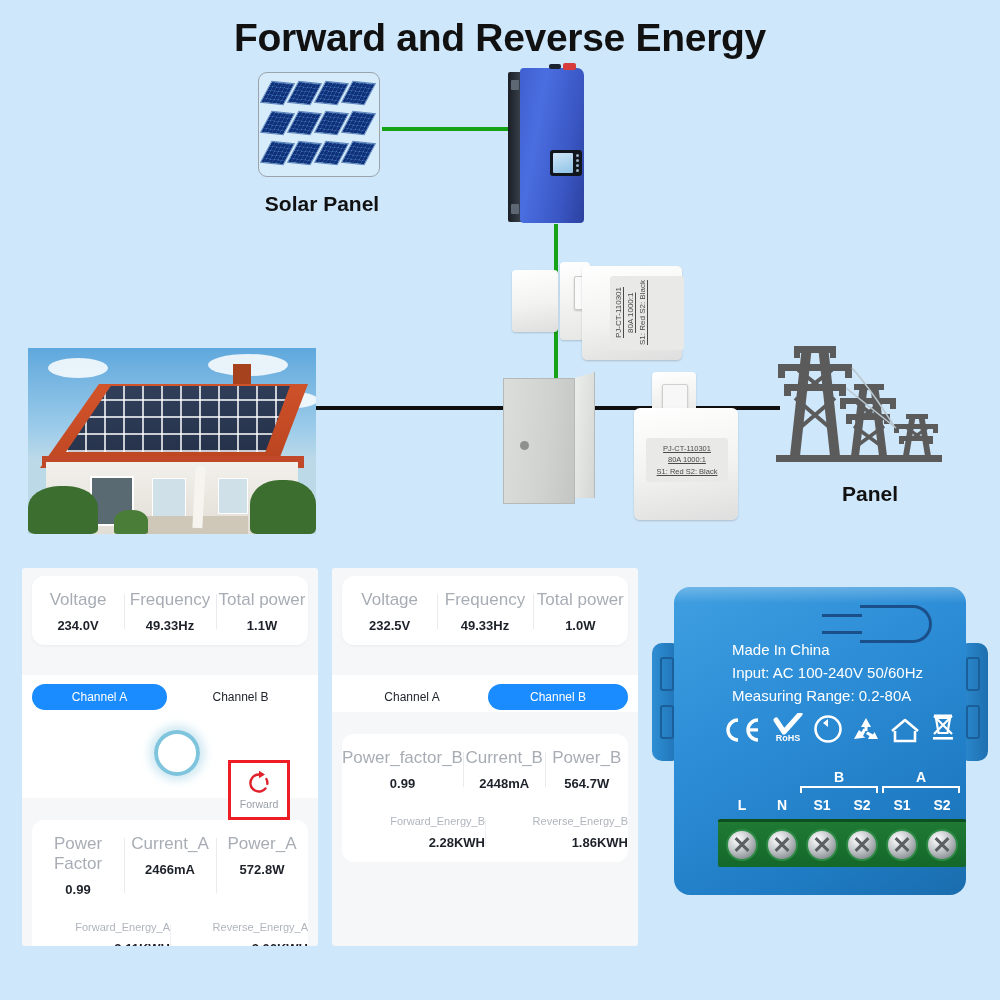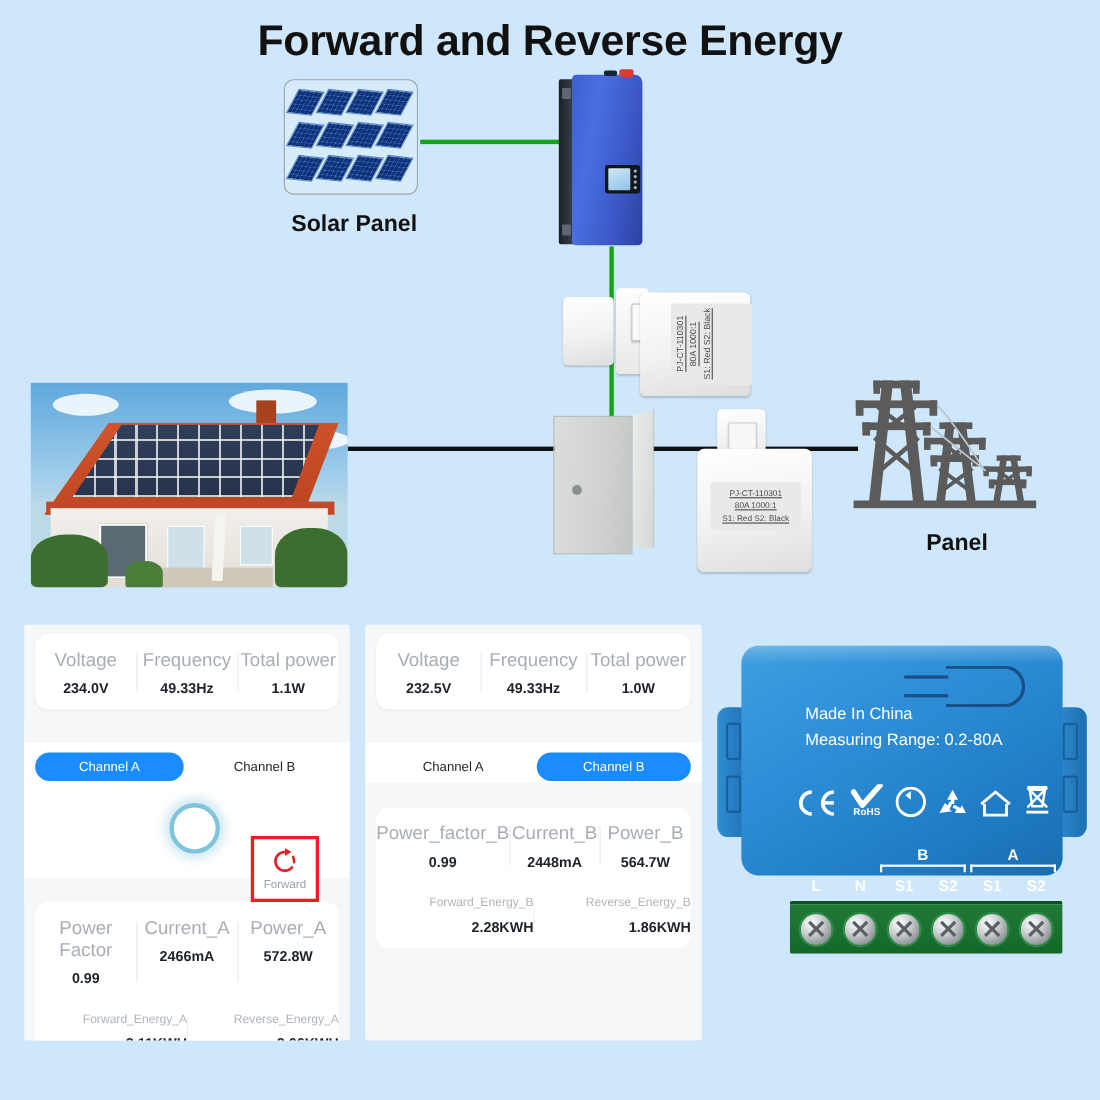--- a/index.html
+++ b/index.html
@@ -218,21 +218,21 @@
   .energy + .energy::before {
     content:''; position:absolute; left:0; top:4px; bottom:4px; width:1px; background:#eef0f3;
   }
   .energy .lbl { font-size: 11px; color: #b0b5bd; margin-bottom: 8px; }
   .energy .val { font-size: 13px; color: #1d2129; font-weight: 700; }
   .spacer { height: 22px; background: #f6f7f9; }
 
   
   .device { position: absolute; left: 652px; top: 583px; width: 336px; height: 298px; }
   .dev-body {
-    position: absolute; left: 22px; top: 4px; width: 292px; height: 209px;
+    position: absolute; left: 22px; top: 4px; width: 292px; height: 308px;
     background: linear-gradient(150deg,#3f9fe0 0%,#2e8fd8 35%,#1f7cc4 75%,#1a6dae 100%);
     border-radius: 16px;
   }
   .dev-body::after {
     content:''; position:absolute; left:0; top:0; right:0; height:16px;
     background: linear-gradient(180deg, rgba(255,255,255,.25), rgba(255,255,255,0));
     border-radius:16px 16px 0 0;
   }
   .dev-ear {
     position: absolute; top: 60px; width: 30px; height: 118px;
@@ -587,20 +587,21 @@
   <div class="dev-ear r">
     <div class="slot s1"></div>
       <div class="slot s2"></div>
   </div>
 
   <div class="dev-body">
     <div class="dev-hook"></div>
 
     <div class="dev-text">
       <div>Made In China</div>
+      <div>Input: AC 100-240V 50/60Hz</div>
       <div>Measuring Range: 0.2-80A</div>
     </div>
 
     <div class="certs">
 
       <svg width="40" height="26" viewBox="0 0 40 26">
         <path d="M16 3 A10 10 0 1 0 16 23" fill="none" stroke="#fff" stroke-width="3.4"></path>
         <path d="M36 3 A10 10 0 1 0 36 23" fill="none" stroke="#fff" stroke-width="3.4"></path>
         <rect x="26" y="11.3" width="10" height="3.2" fill="#fff"></rect>
       </svg>

